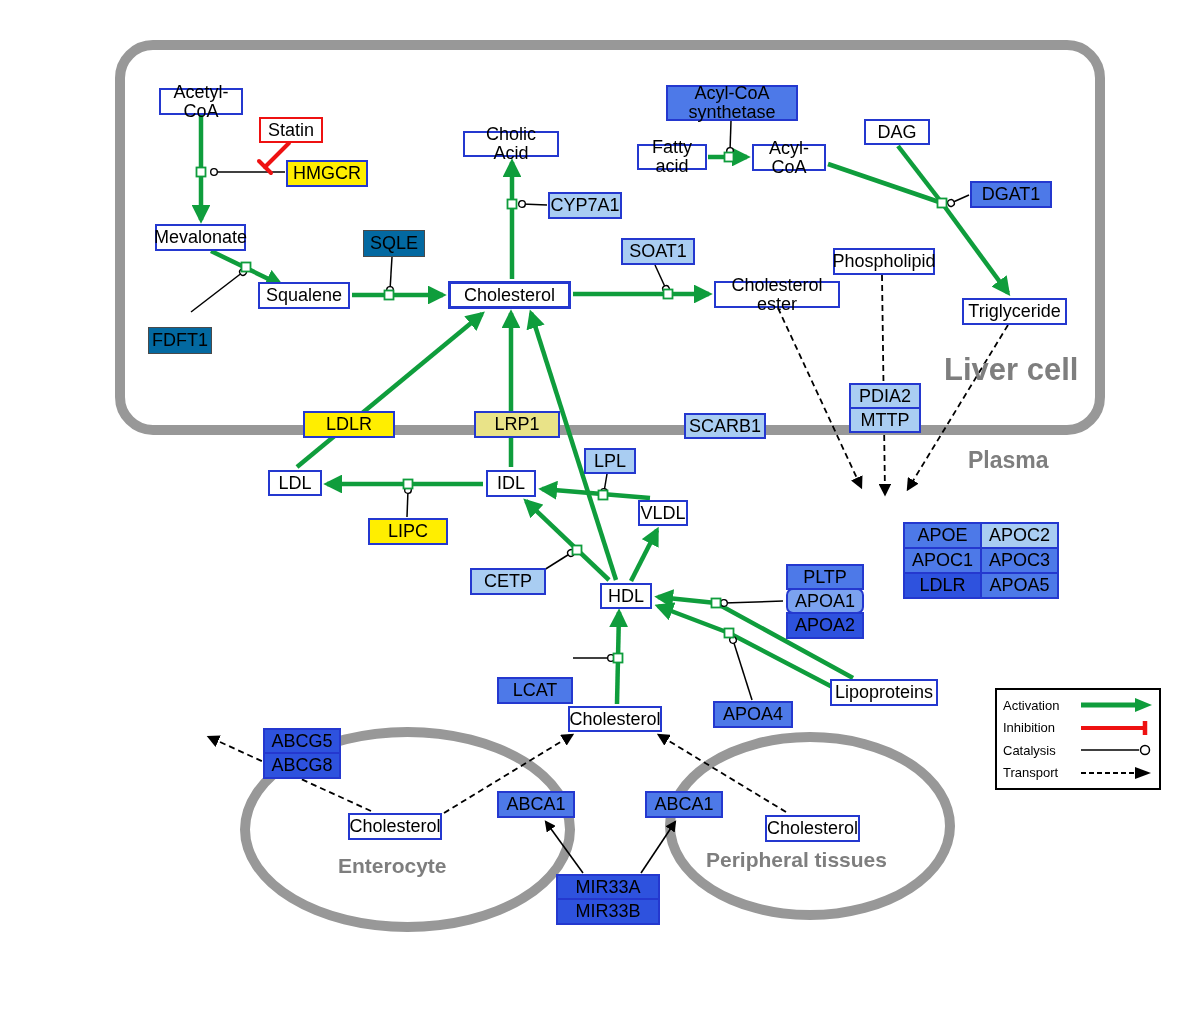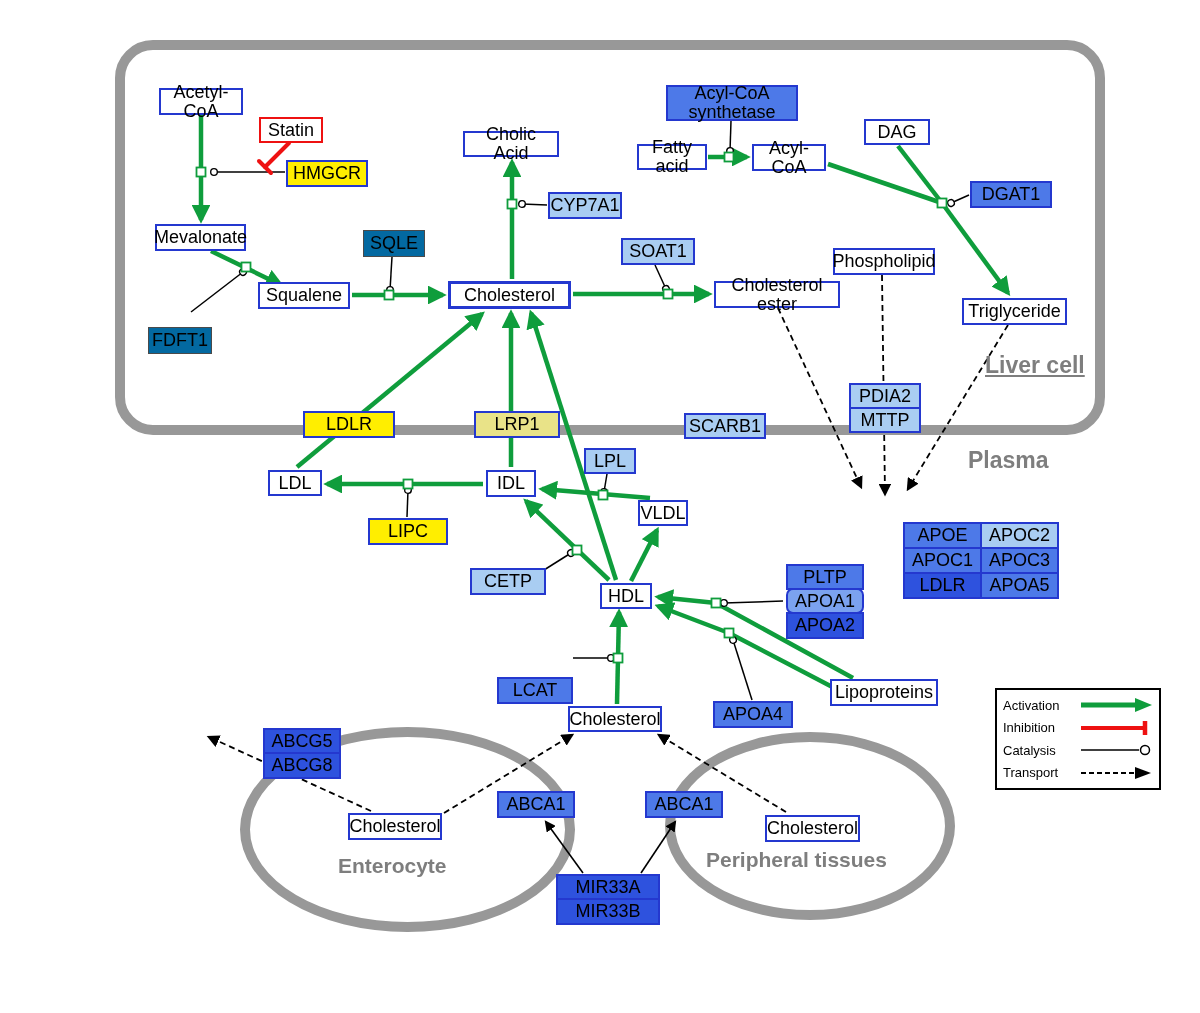--- a/index.html
+++ b/index.html
@@ -122,21 +122,21 @@
       <rect x="937.5" y="198.5" width="9" height="9"></rect>
       <rect x="403.5" y="479.5" width="9" height="9"></rect>
       <rect x="598.5" y="490.5" width="9" height="9"></rect>
       <rect x="572.5" y="545.5" width="9" height="9"></rect>
       <rect x="711.5" y="598.5" width="9" height="9"></rect>
       <rect x="724.5" y="628.5" width="9" height="9"></rect>
       <rect x="613.5" y="653.5" width="9" height="9"></rect>
     </g>
   </svg>
 
-  <div class="comp-label" style="left:985px;top:352px;font-size:23px;text-decoration:underline;">Liver cell</div>
+  <div class="comp-label" style="left:944px;top:352px;font-size:31px;">Liver cell</div>
   <div class="comp-label" style="left:968px;top:447px;font-size:23px;">Plasma</div>
   <div class="comp-label" style="left:338px;top:854px;font-size:21px;">Enterocyte</div>
   <div class="comp-label" style="left:706px;top:848px;font-size:21px;">Peripheral tissues</div>
 
   <div class="node" style="left:159px;top:88px;width:84px;height:27px;">Acetyl-CoA</div>
   <div class="node rd" style="left:259px;top:117px;width:64px;height:26px;">Statin</div>
   <div class="node yl" style="left:286px;top:160px;width:82px;height:27px;">HMGCR</div>
   <div class="node" style="left:155px;top:224px;width:91px;height:27px;">Mevalonate</div>
   <div class="node py" style="left:363px;top:230px;width:62px;height:27px;">SQLE</div>
   <div class="node py" style="left:148px;top:313px;width:64px;height:27px;margin-top:14px;">FDFT1</div>

